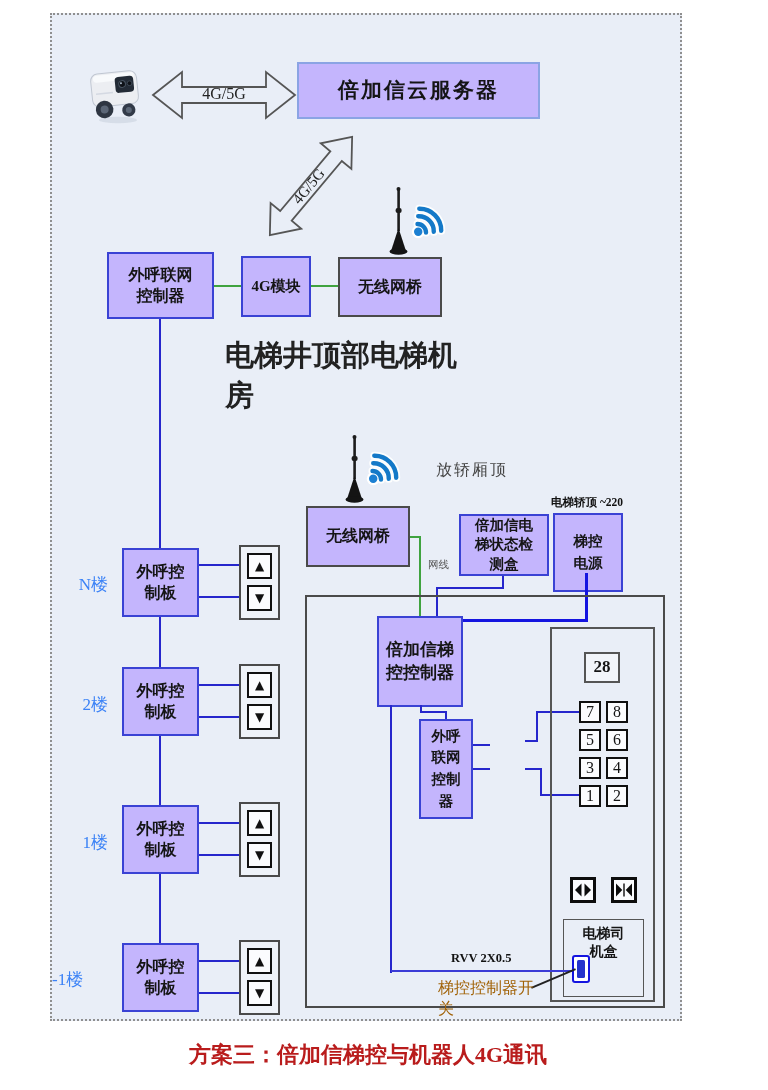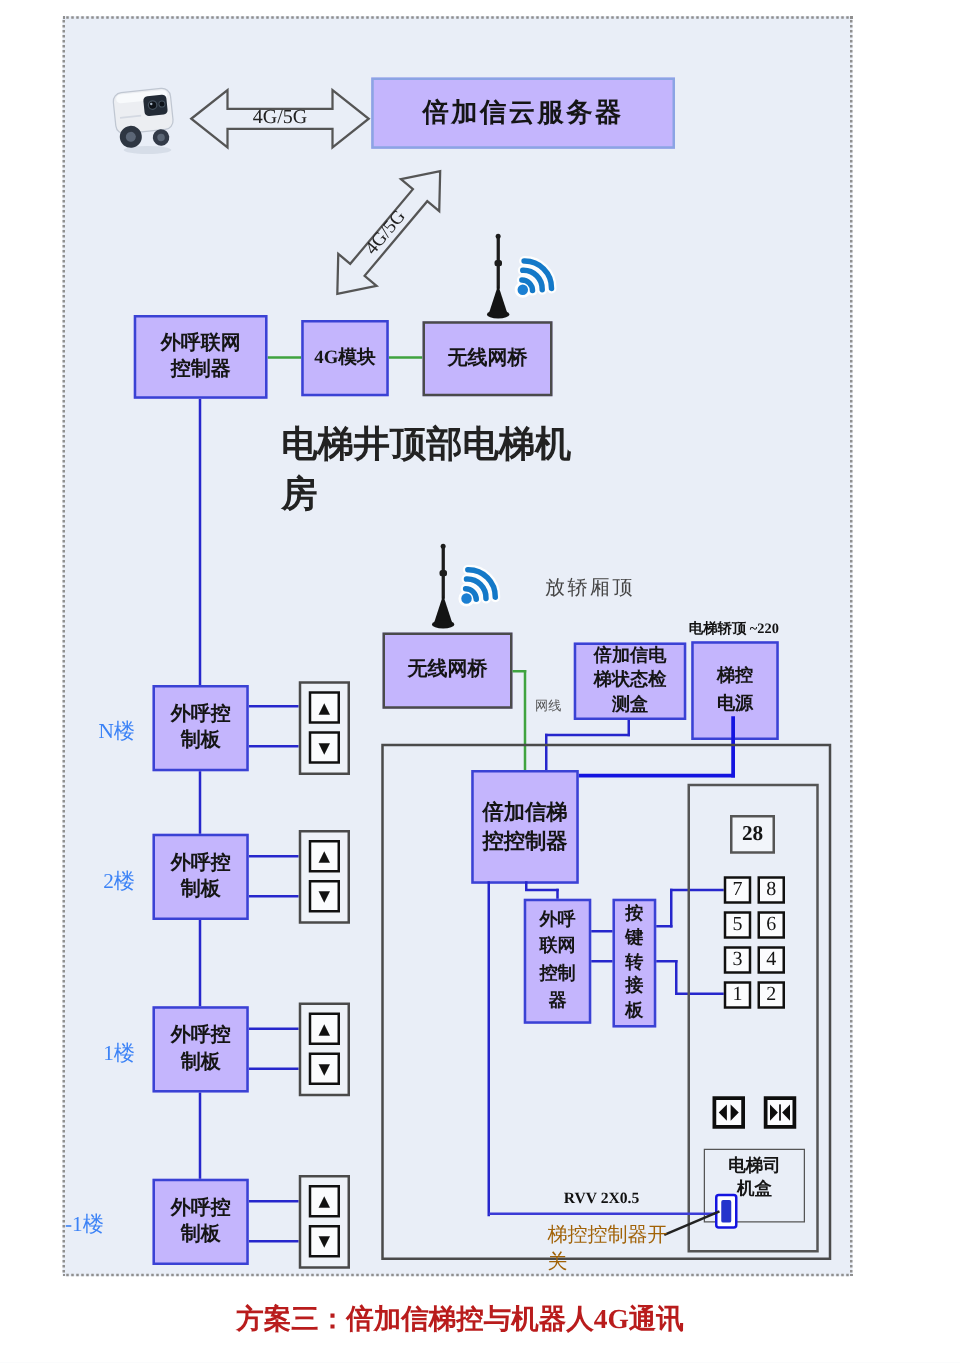--- a/index.html
+++ b/index.html
@@ -169,23 +169,20 @@
   </div>
 
   <div class="ln" style="left:390px;top:705px;width:2px;height:268px;"></div>
   <div class="ln" style="left:420px;top:705px;width:2px;height:7px;"></div>
   <div class="ln" style="left:420px;top:711px;width:27px;height:2px;"></div>
   <div class="ln" style="left:445px;top:711px;width:2px;height:9px;"></div>
 
   <div class="bx bblue" style="left:419px;top:719px;width:54px;height:100px;font-size:14.5px;line-height:1.5;">
     <span style="width:30px;">外呼联网控制器</span>
   </div>
-  <div class="bx bblue" style="left:490px;top:719px;width:35px;height:103px;font-size:14.5px;line-height:1.35;">
-    <span style="width:15px;">按键转接板</span>
-  </div>
 
   <div class="ln" style="left:473px;top:744px;width:17px;height:2px;"></div>
   <div class="ln" style="left:473px;top:768px;width:17px;height:2px;"></div>
 
   <div class="ln" style="left:525px;top:740px;width:13px;height:2px;"></div>
   <div class="ln" style="left:536px;top:711px;width:2px;height:31px;"></div>
   <div class="ln" style="left:536px;top:711px;width:44px;height:2px;"></div>
 
   <div class="ln" style="left:525px;top:768px;width:17px;height:2px;"></div>
   <div class="ln" style="left:540px;top:768px;width:2px;height:28px;"></div>
@@ -229,21 +226,21 @@
     </svg>
   </div>
   <div class="doorbtn" style="left:611px;top:877px;">
     <svg style="position:static;" width="20" height="20" viewBox="0 0 20 20">
       <polygon points="2,3.5 2,16.5 8.3,10" fill="#0d0d0d"></polygon>
       <polygon points="18,3.5 18,16.5 11.7,10" fill="#0d0d0d"></polygon>
       <rect x="9.3" y="3.5" width="1.4" height="13" fill="#0d0d0d"></rect>
     </svg>
   </div>
 
-  <div class="bx" style="left:563px;top:919px;width:81px;height:59px;border:1.5px solid #555;font-size:14px;align-items:flex-start;padding-top:5px;background:transparent;">
+  <div class="bx" style="left:563px;top:919px;width:81px;height:78px;border:1.5px solid #555;font-size:14px;align-items:flex-start;padding-top:5px;background:transparent;">
     <span style="width:46px;">电梯司机盒</span>
   </div>
 
   <div class="ln" style="left:391px;top:970px;width:182px;height:2px;background:#3b3bd6;"></div>
   <div style="position:absolute;left:572px;top:955px;width:18px;height:28px;box-sizing:border-box;border:2.5px solid #1414e0;border-radius:3px;background:#fff;">
     <div style="position:absolute;left:3px;top:3px;right:3px;bottom:3px;background:#2433cc;border-radius:1.5px;"></div>
   </div>
   <div class="t" style="left:451px;top:951px;width:90px;font-size:12.5px;font-weight:bold;color:#111;">RVV 2X0.5</div>
   <div class="bk" style="left:531px;top:987px;width:48px;height:1.8px;transform:rotate(-23deg);transform-origin:0 0;"></div>
   <div class="t" style="left:438px;top:978px;width:96px;font-size:16px;color:#a16207;">梯控控制器开关</div>

